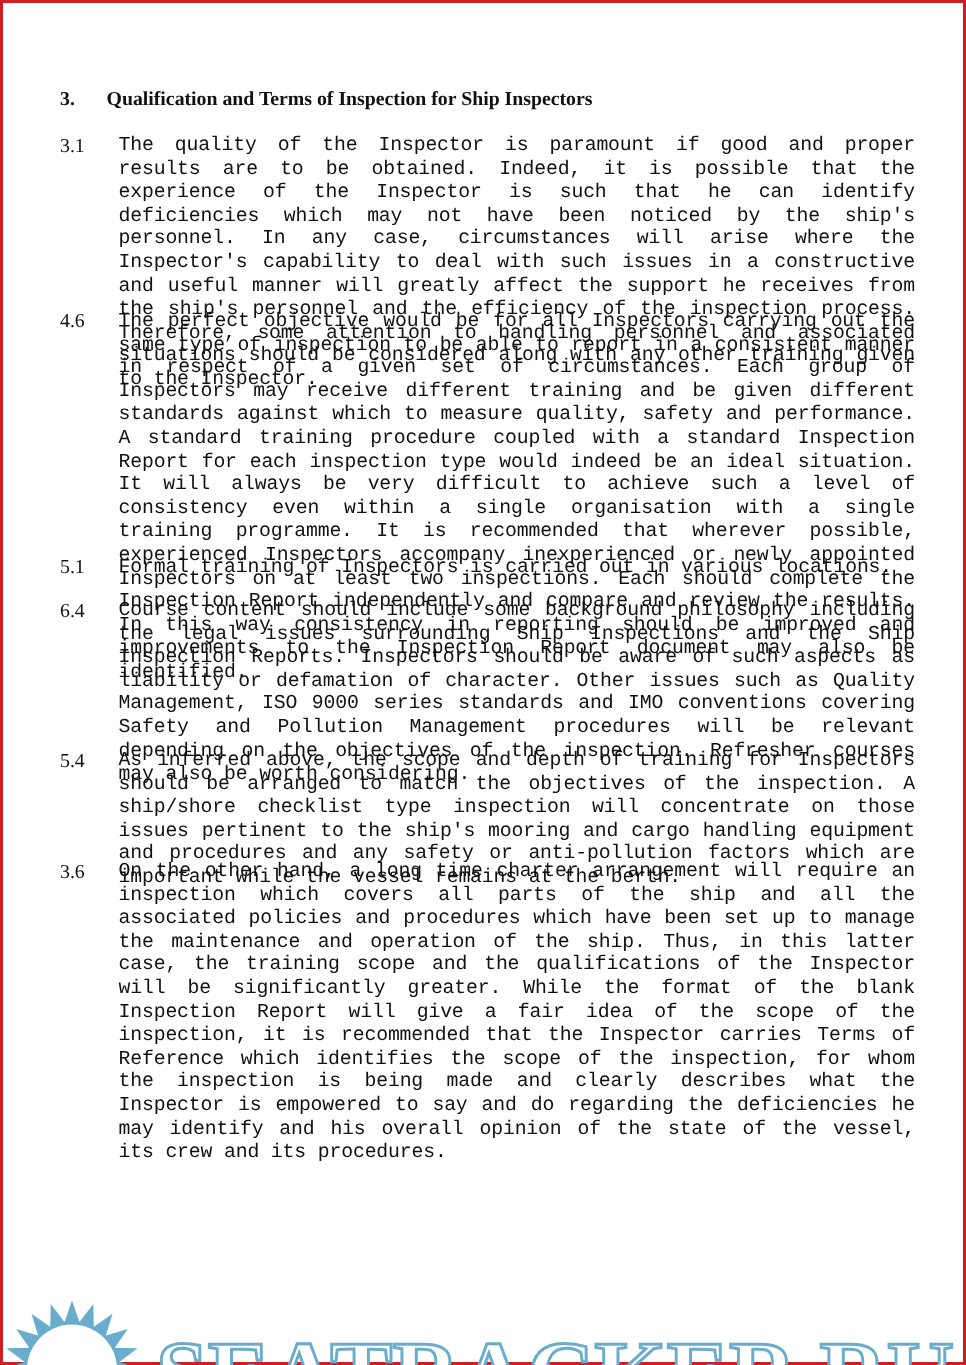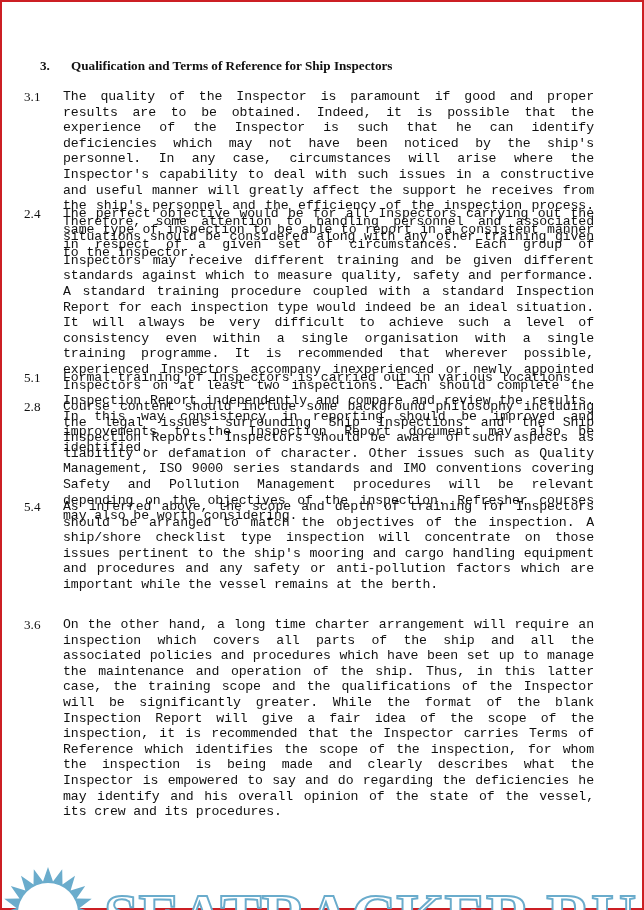--- a/index.html
+++ b/index.html
@@ -19,68 +19,68 @@
     pointer-events: none;
   }
   .heading {
     position: absolute; left: 40px; top: 58px; width: 570px;
     font-weight: bold; font-size: 13.2px; line-height: 15.6px;
   }
   .heading .num { position: absolute; left: 0; top: 0; }
   .heading .title { position: absolute; left: 31px; top: 0; white-space: nowrap; }
 
   .para {
-    position: absolute; left: 24px; width: 570px;
+    position: absolute; left: 40px; width: 570px;
     font-size: 13.2px; line-height: 15.6px;
   }
   .para .num { position: absolute; left: 0; top: 0; }
   .para .text {
     margin-left: 39px; width: 531px; text-align: justify;
     letter-spacing: -0.1px;
     font-family: Liberation Mono, monospace;
   }
   #p31 { top: 89px; }
   #p32 { top: 206px; }
   #p33 { top: 370px; }
   #p34 { top: 399px; }
   #p35 { top: 499px; }
-  #p36 { top: 573px; margin-top: 44px; }
+  #p36 { top: 573px; }
 
   .watermark {
     position: absolute; left: 0; top: 856px; width: 644px; height: 98px;
   }
   .watermark svg { position: absolute; left: 0; top: 0; }
 </style>
 </head>
 <body>
 
 <div class="page-frame"></div>
 
 <div class="heading">
   <span class="num">3.</span>
-  <span class="title">Qualification and Terms of Reference for Ship Inspectors</span>
+  <span class="title">Qualification and Terms of Inspection for Ship Inspectors</span>
 </div>
 
 <div class="para" id="p31">
   <span class="num">3.1</span>
   <div class="text">The quality of the Inspector is paramount if good and proper results are to be obtained. Indeed, it is possible that the experience of the Inspector is such that he can identify deficiencies which may not have been noticed by the ship's personnel. In any case, circumstances will arise where the Inspector's capability to deal with such issues in a constructive and useful manner will greatly affect the support he receives from the ship's personnel and the efficiency of the inspection process. Therefore, some attention to handling personnel and associated situations should be considered along with any other training given to the Inspector.</div>
 </div>
 
 <div class="para" id="p32">
-  <span class="num">2.4</span>
+  <span class="num">4.6</span>
   <div class="text">The perfect objective would be for all Inspectors carrying out the same type of inspection to be able to report in a consistent manner in respect of a given set of circumstances. Each group of Inspectors may receive different training and be given different standards against which to measure quality, safety and performance. A standard training procedure coupled with a standard Inspection Report for each inspection type would indeed be an ideal situation. It will always be very difficult to achieve such a level of consistency even within a single organisation with a single training programme. It is recommended that wherever possible, experienced Inspectors accompany inexperienced or newly appointed Inspectors on at least two inspections. Each should complete the Inspection Report independently and compare and review the results. In this way consistency in reporting should be improved and improvements to the Inspection Report document may also be identified.</div>
 </div>
 
 <div class="para" id="p33">
   <span class="num">5.1</span>
   <div class="text">Formal training of Inspectors is carried out in various locations.</div>
 </div>
 
 <div class="para" id="p34">
-  <span class="num">2.8</span>
+  <span class="num">6.4</span>
   <div class="text">Course content should include some background philosophy including the legal issues surrounding Ship Inspections and the Ship Inspection Reports. Inspectors should be aware of such aspects as liability or defamation of character. Other issues such as Quality Management, ISO 9000 series standards and IMO conventions covering Safety and Pollution Management procedures will be relevant depending on the objectives of the inspection. Refresher courses may also be worth considering.</div>
 </div>
 
 <div class="para" id="p35">
   <span class="num">5.4</span>
   <div class="text">As inferred above, the scope and depth of training for Inspectors should be arranged to match the objectives of the inspection. A ship/shore checklist type inspection will concentrate on those issues pertinent to the ship's mooring and cargo handling equipment and procedures and any safety or anti-pollution factors which are important while the vessel remains at the berth.</div>
 </div>
 
 <div class="para" id="p36">
   <span class="num">3.6</span>

